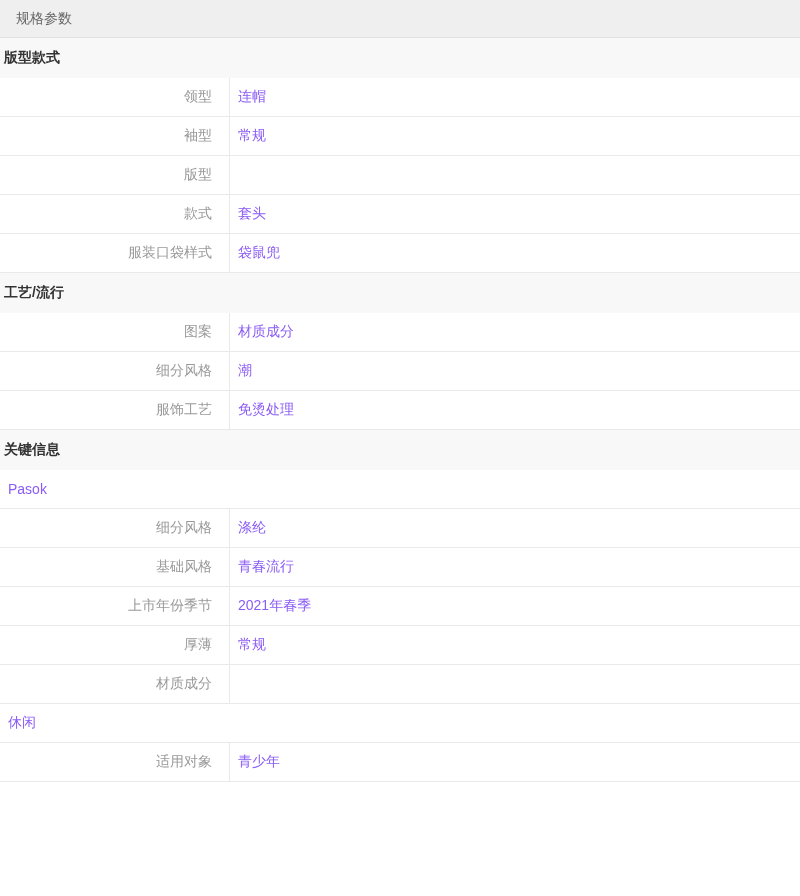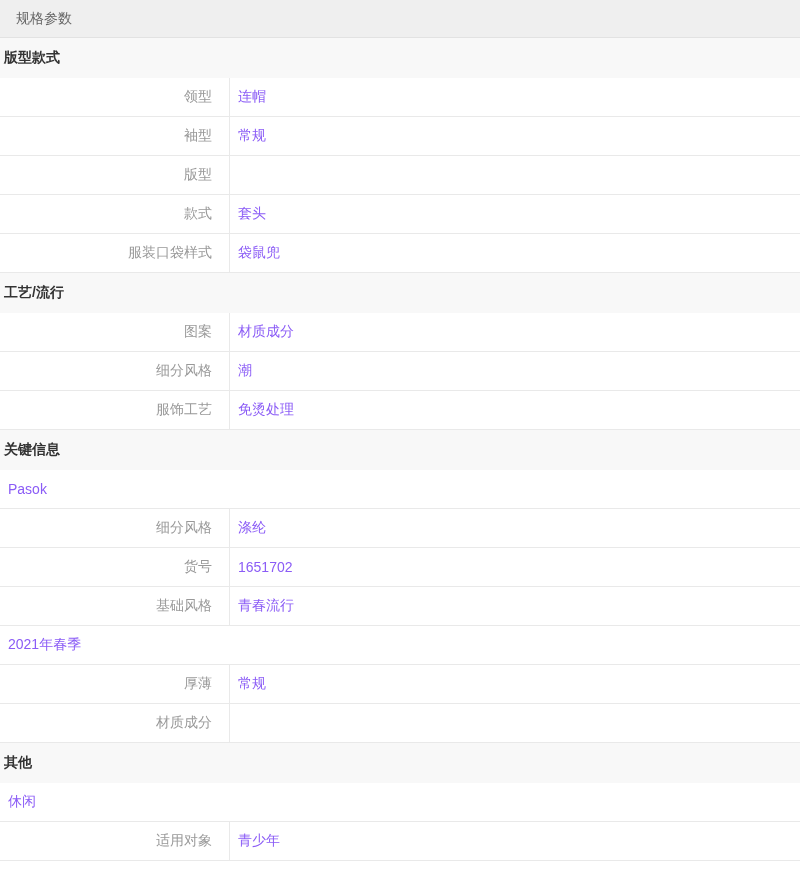--- a/index.html
+++ b/index.html
@@ -112,39 +112,33 @@
         <span>关键信息</span>
       </div>
       <div class="spec-row">
         <div class="spec-value">Pasok</div>
       </div>
       <div class="spec-row">
         <div class="spec-label">细分风格</div>
         <div class="spec-value">涤纶</div>
       </div>
       <div class="spec-row">
-        <div class="spec-label">货号</div>
-        <div class="spec-value">1651702</div>
-      </div>
-      <div class="spec-row">
         <div class="spec-label">基础风格</div>
         <div class="spec-value">青春流行</div>
       </div>
       <div class="spec-row">
+        <div class="spec-label">上市年份季节</div>
         <div class="spec-value">2021年春季</div>
       </div>
       <div class="spec-row">
         <div class="spec-label">厚薄</div>
         <div class="spec-value">常规</div>
       </div>
       <div class="spec-row">
         <div class="spec-label">材质成分</div>
-      </div>
-      <div class="section-header">
-        <span>其他</span>
       </div>
       <div class="spec-row">
         <div class="spec-value">休闲</div>
       </div>
       <div class="spec-row">
         <div class="spec-label">适用对象</div>
         <div class="spec-value">青少年</div>
       </div>
     </div>
 </div>

